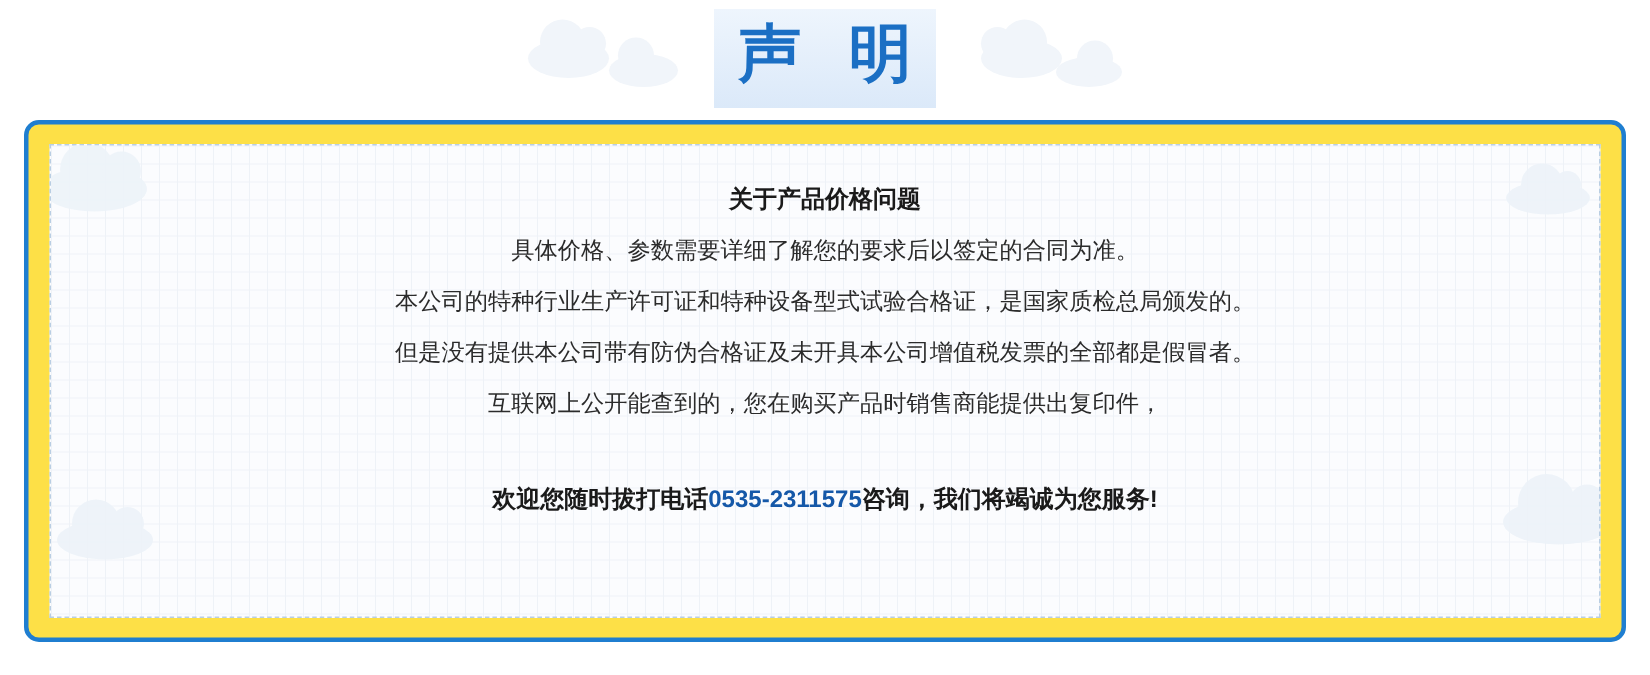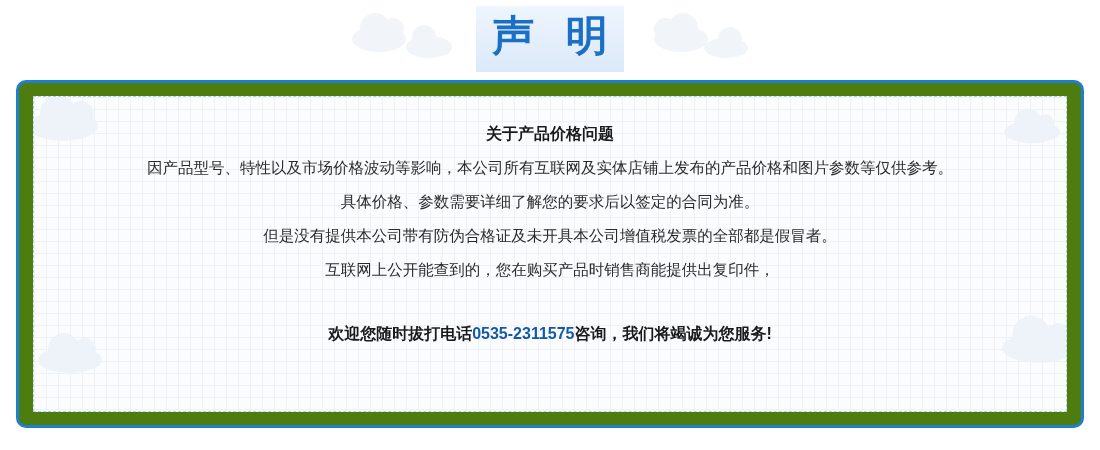--- a/index.html
+++ b/index.html
@@ -117,21 +117,21 @@
   
   .frame-outer {
     position: absolute;
     left: 16px;
     top: 80px;
     width: 1068px;
     height: 348px;
     box-sizing: border-box;
     border: 3px solid #1f7ed0;
     border-radius: 10px;
-    background: #4d7c0f;
+    background: #fde047;
     overflow: hidden;
   }
 
   .frame-inner {
     position: absolute;
     left: 14px;
     top: 13px;
     right: 14px;
     bottom: 13px;
     box-sizing: border-box;
@@ -236,23 +236,23 @@
     <div class="frame-inner">
 
       <div class="wm w1"></div>
       <div class="wm w2"></div>
       <div class="wm w3"></div>
       <div class="wm w4"></div>
 
       <div class="content">
 
         <div class="section-heading">关于产品价格问题</div>
-        <p class="para">因产品型号、特性以及市场价格波动等影响，本公司所有互联网及实体店铺上发布的产品价格和图片参数等仅供参考。</p>
         <p class="para">具体价格、参数需要详细了解您的要求后以签定的合同为准。</p>
 
+        <p class="para">本公司的特种行业生产许可证和特种设备型式试验合格证，是国家质检总局颁发的。</p>
         <p class="para">但是没有提供本公司带有防伪合格证及未开具本公司增值税发票的全部都是假冒者。</p>
         <p class="para">互联网上公开能查到的，您在购买产品时销售商能提供出复印件，</p>
 
         <div class="footer-line">
           <span>欢迎您随时拔打电话</span><span class="phone">0535-2311575</span><span>咨询，我们将竭诚为您服务!</span>
         </div>
 
       </div>
     </div>
   </div>

